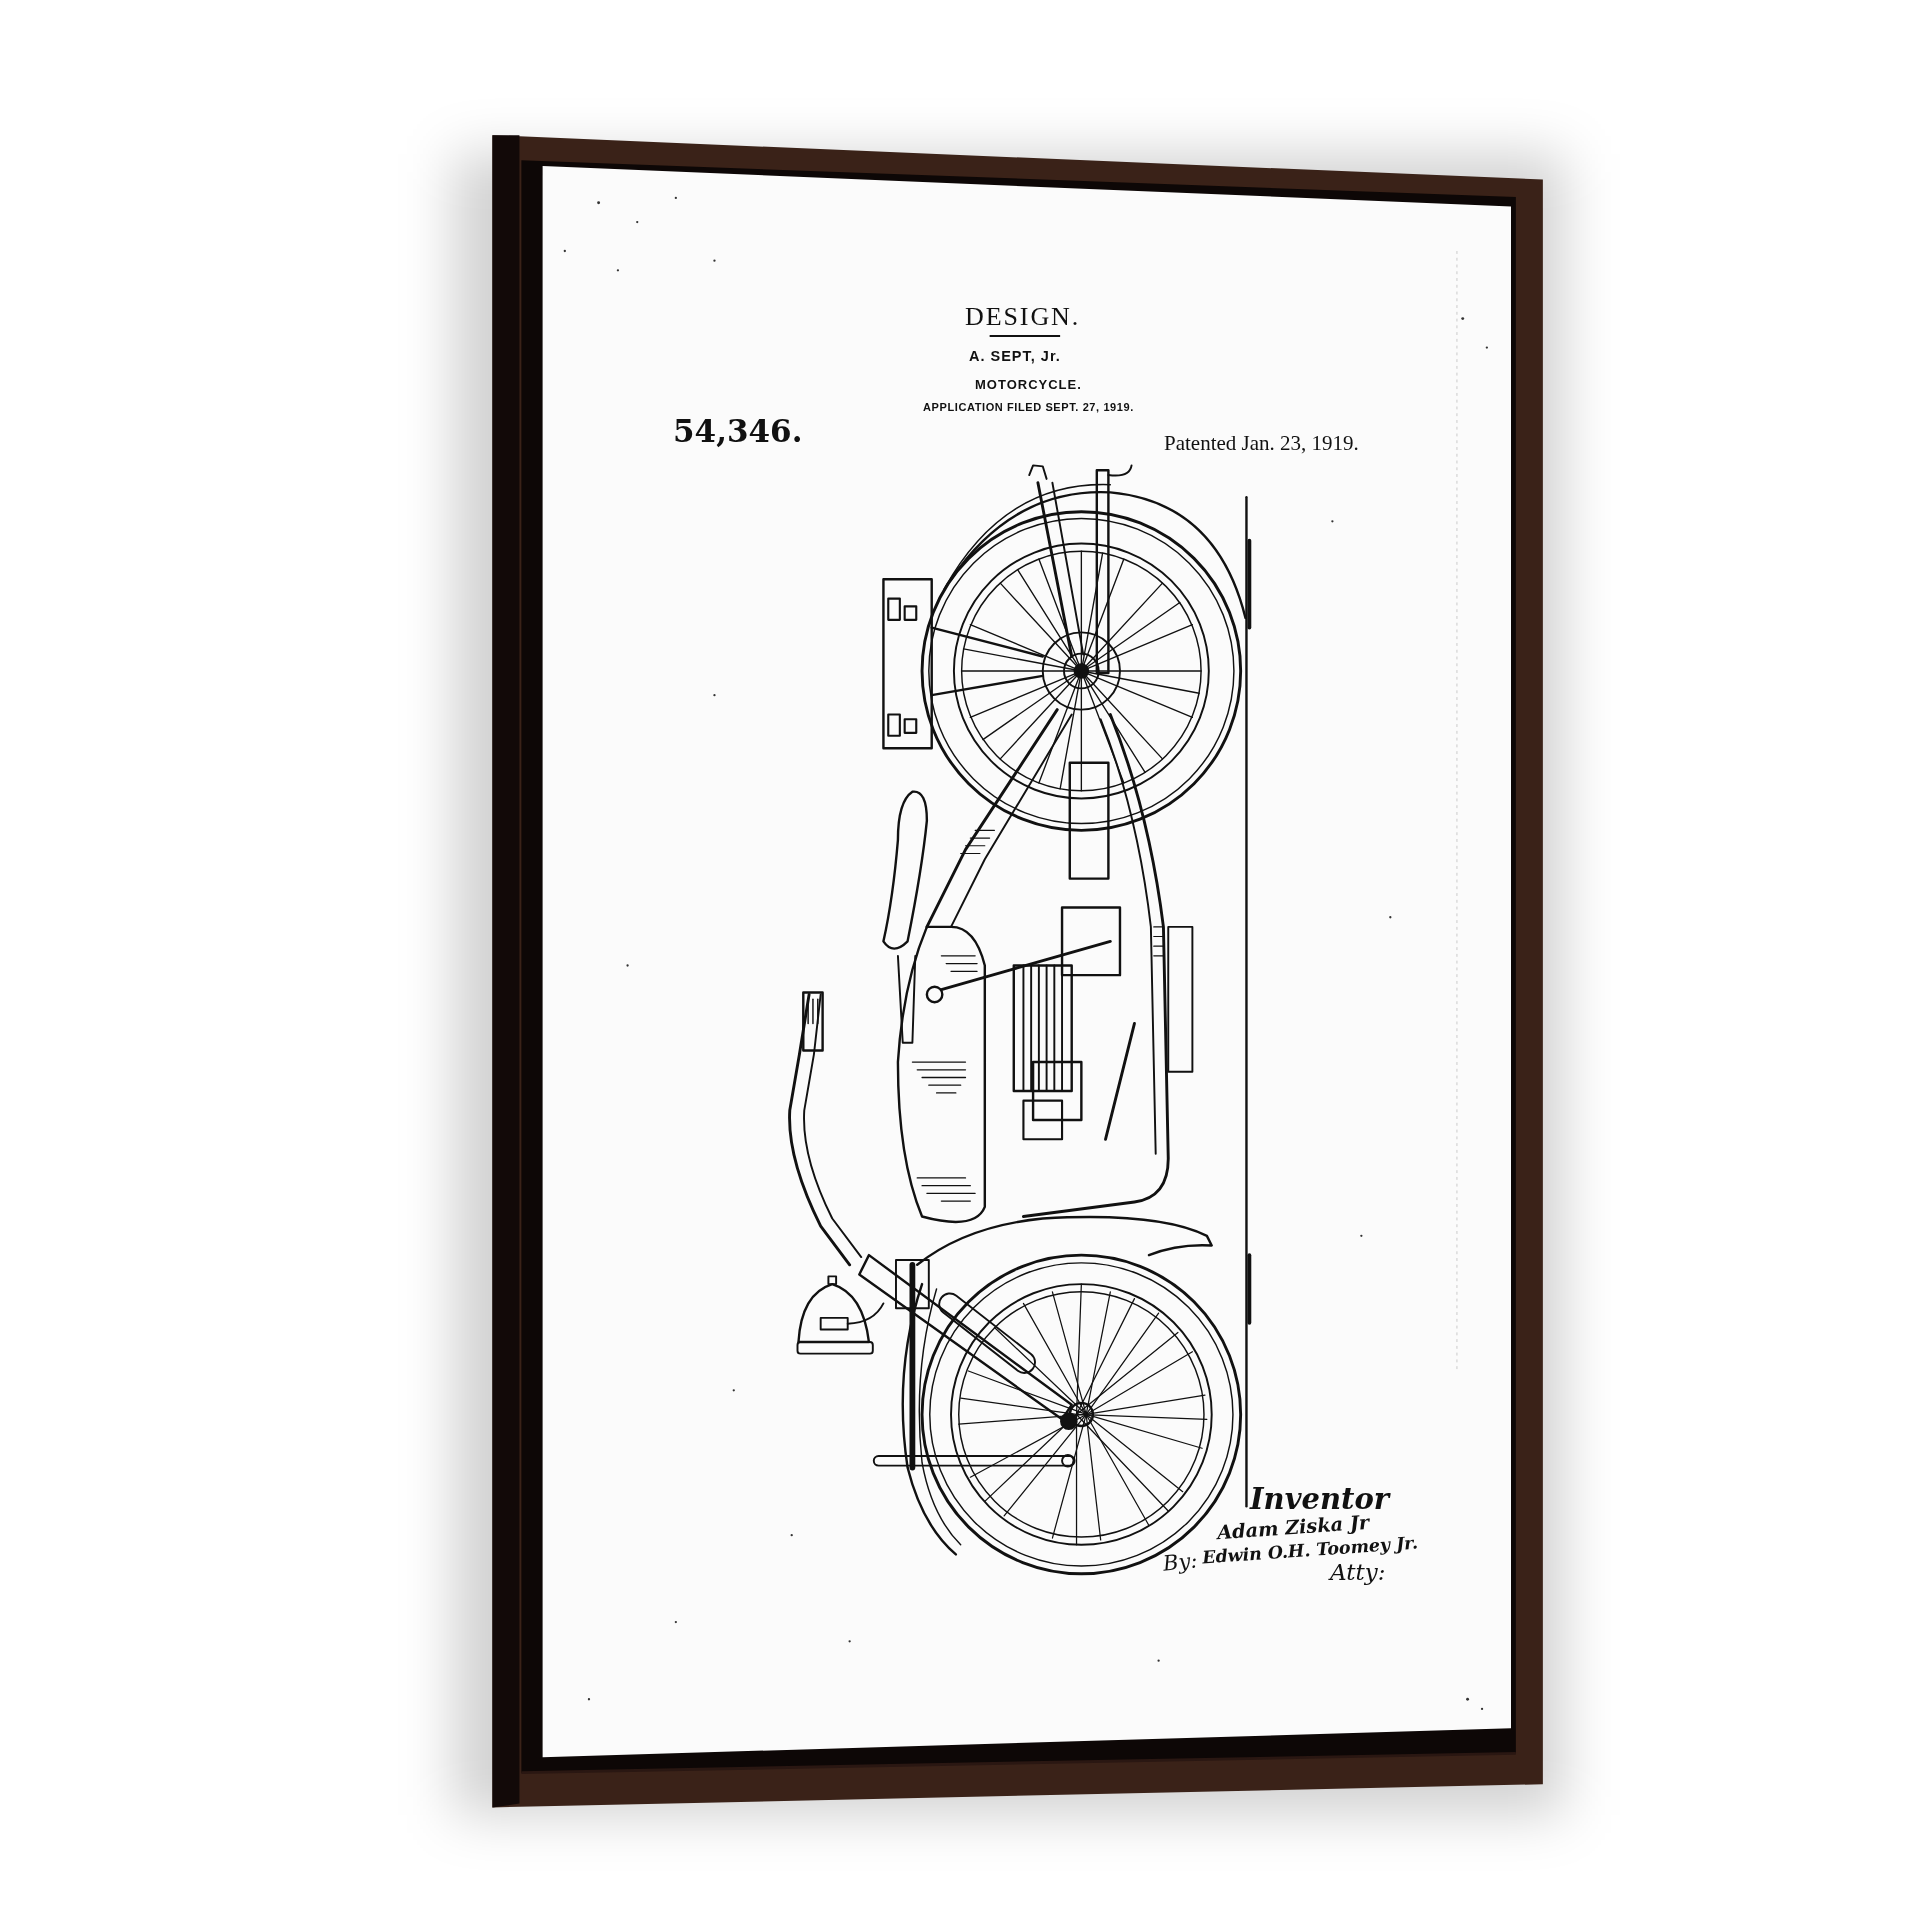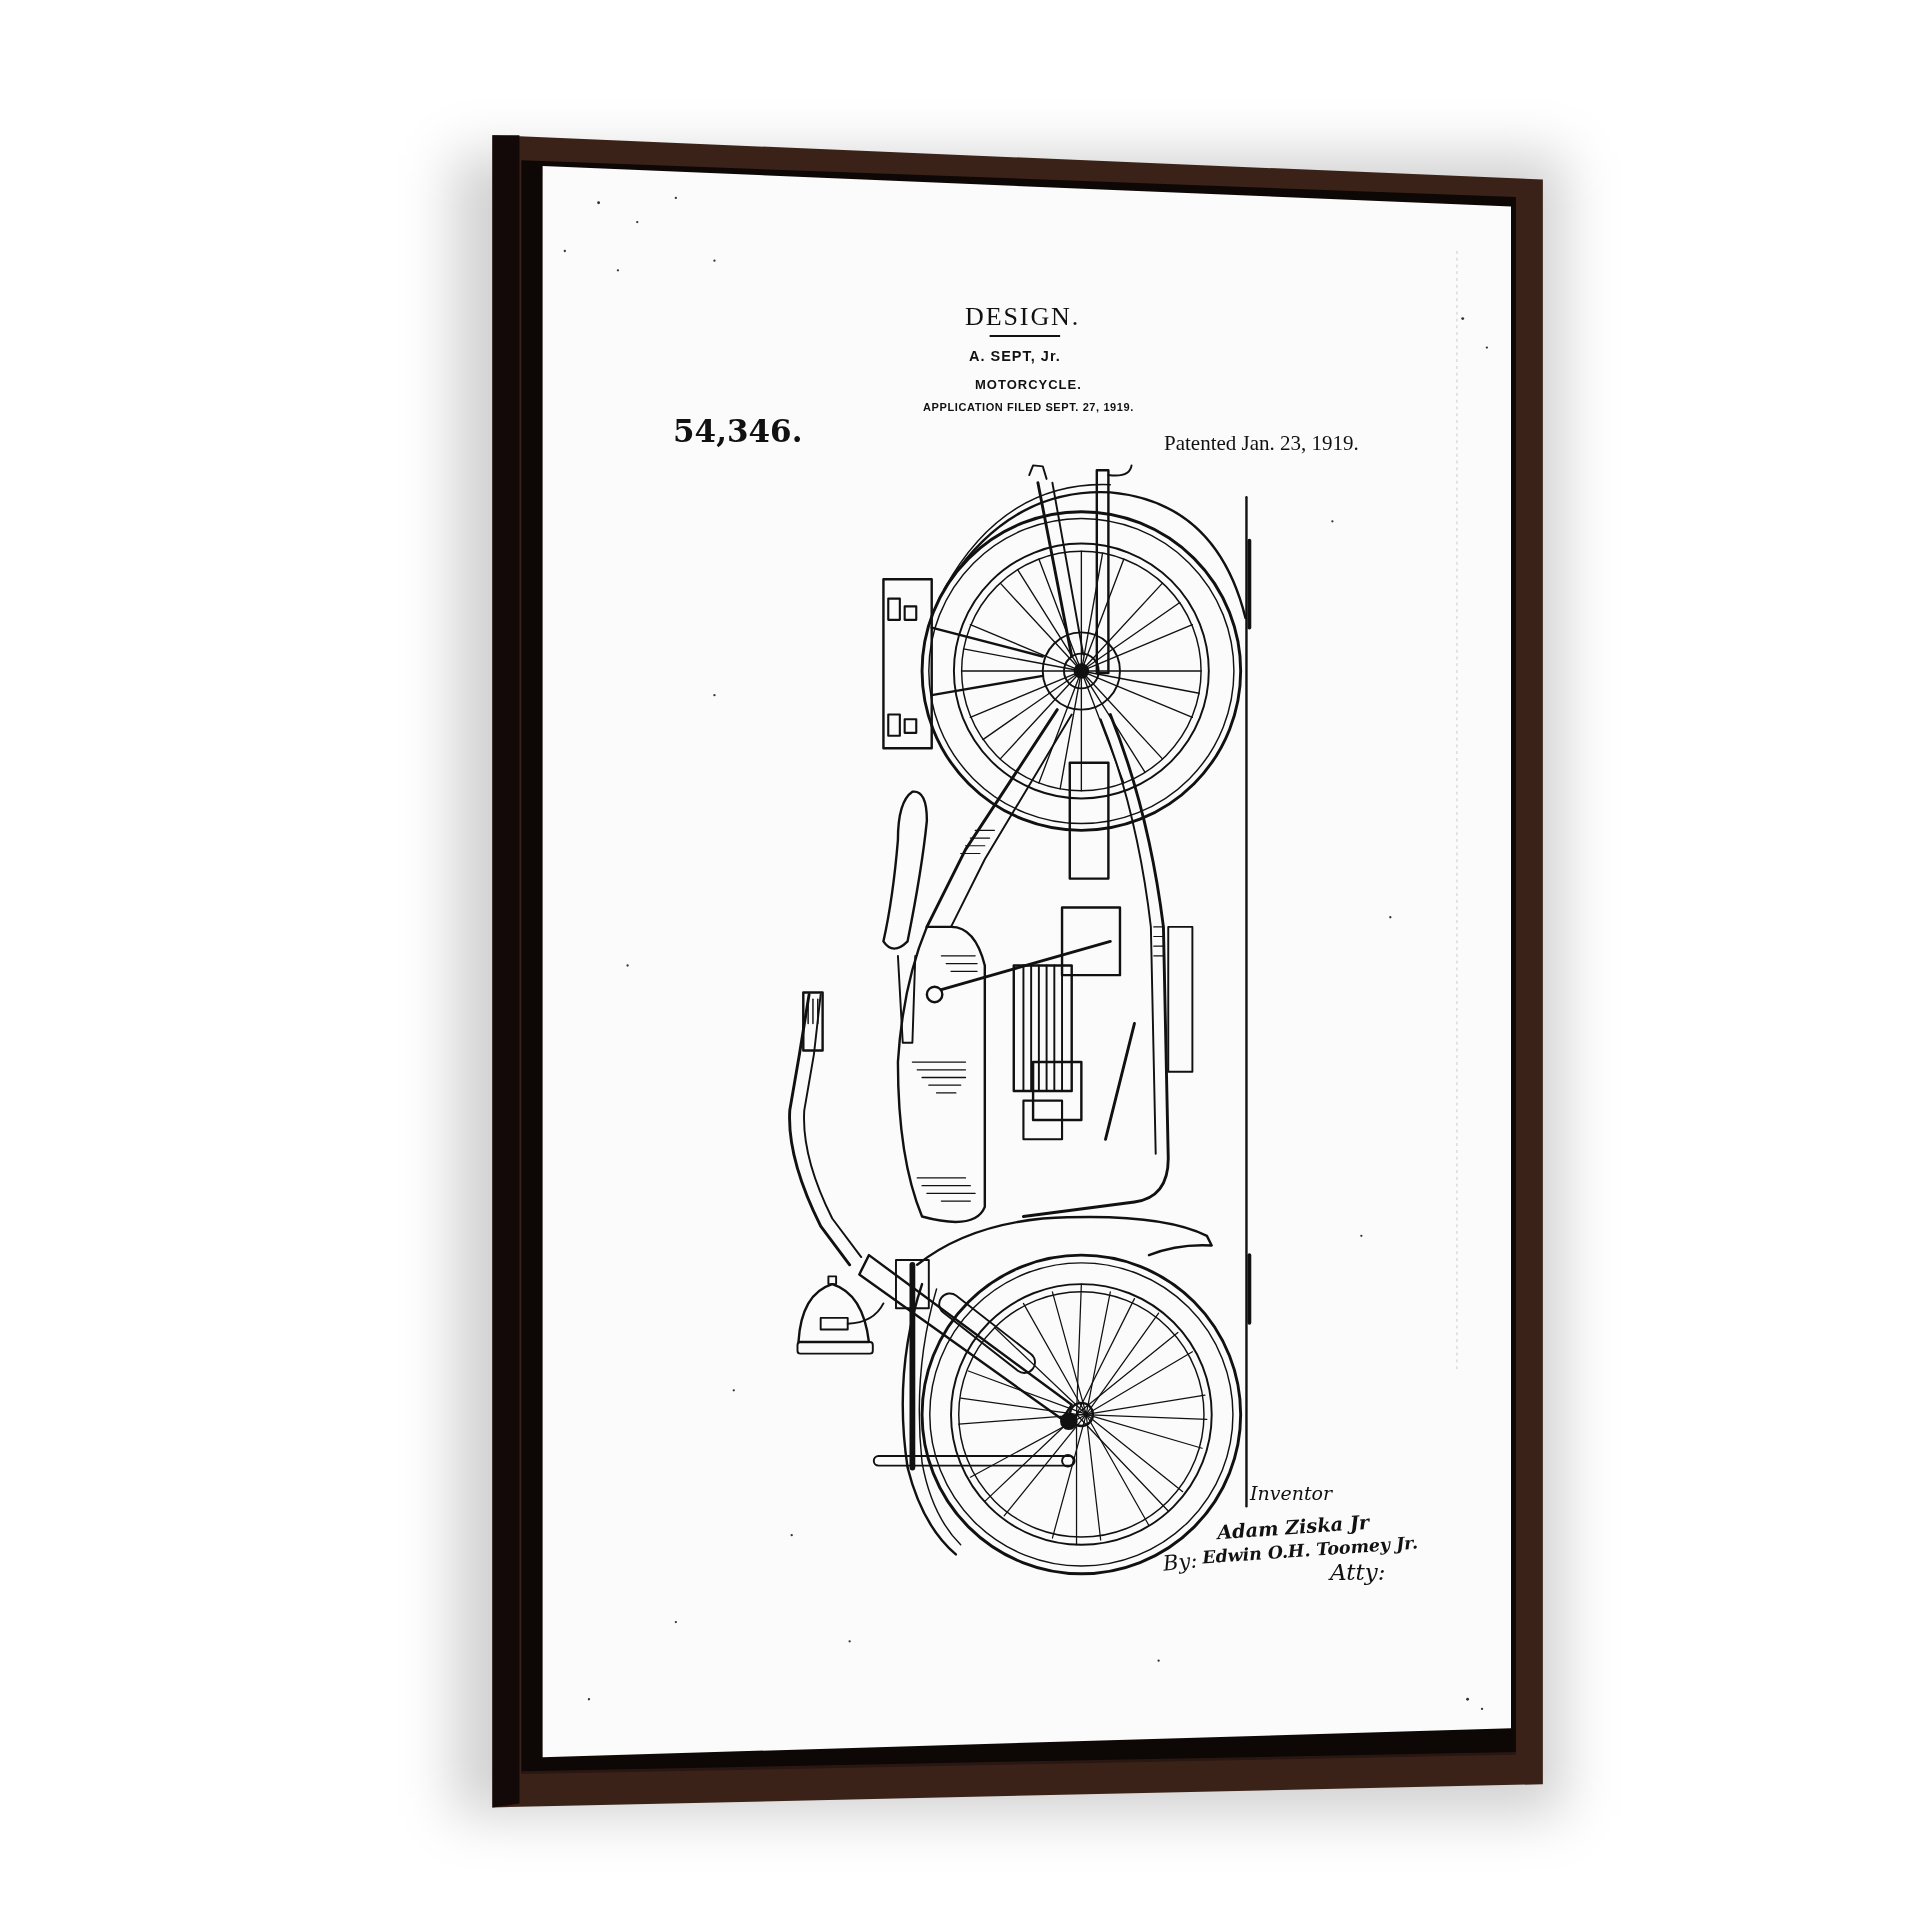--- a/index.html
+++ b/index.html
@@ -265,19 +265,19 @@
     </g>
   </svg>
 
   <div class="overlay-text t-title" style="left:965px; top:302px;">DESIGN.</div>
   <div class="overlay-text t-sub" style="left:969px; top:348px;">A. SEPT, Jr.</div>
   <div class="overlay-text t-sub" style="left:975px; top:377px; font-size:13px;">MOTORCYCLE.</div>
   <div class="overlay-text t-small" style="left:923px; top:401px;">APPLICATION FILED SEPT. 27, 1919.</div>
   <div class="overlay-text t-num" style="left:673px; top:413px;">54,346.</div>
   <div class="overlay-text t-pat" style="left:1164px; top:431px;">Patented Jan. 23, 1919.</div>
 
-  <div class="overlay-text t-sig" style="left:1250px; top:1482px; font-size:19px;">Inventor</div>
+  <div class="overlay-text t-sig" style="left:1250px; top:1482px; font-size:29px;font-weight:bold;">Inventor</div>
   <div class="overlay-text t-sig" style="left:1217px; top:1516px; font-size:19.3px; font-weight:bold; transform:rotate(-4deg);">Adam Ziska Jr</div>
   <div class="overlay-text t-sig" style="left:1163px; top:1550px; font-size:21px; transform:rotate(-6deg);">By:</div>
   <div class="overlay-text t-sig" style="left:1202px; top:1540px; font-size:17.4px; font-weight:bold; transform:rotate(-4deg);">Edwin O.H. Toomey Jr.</div>
   <div class="overlay-text t-sig" style="left:1330px; top:1559px; font-size:23px;">Atty:</div>
 </div>
 
 
 </body></html>

